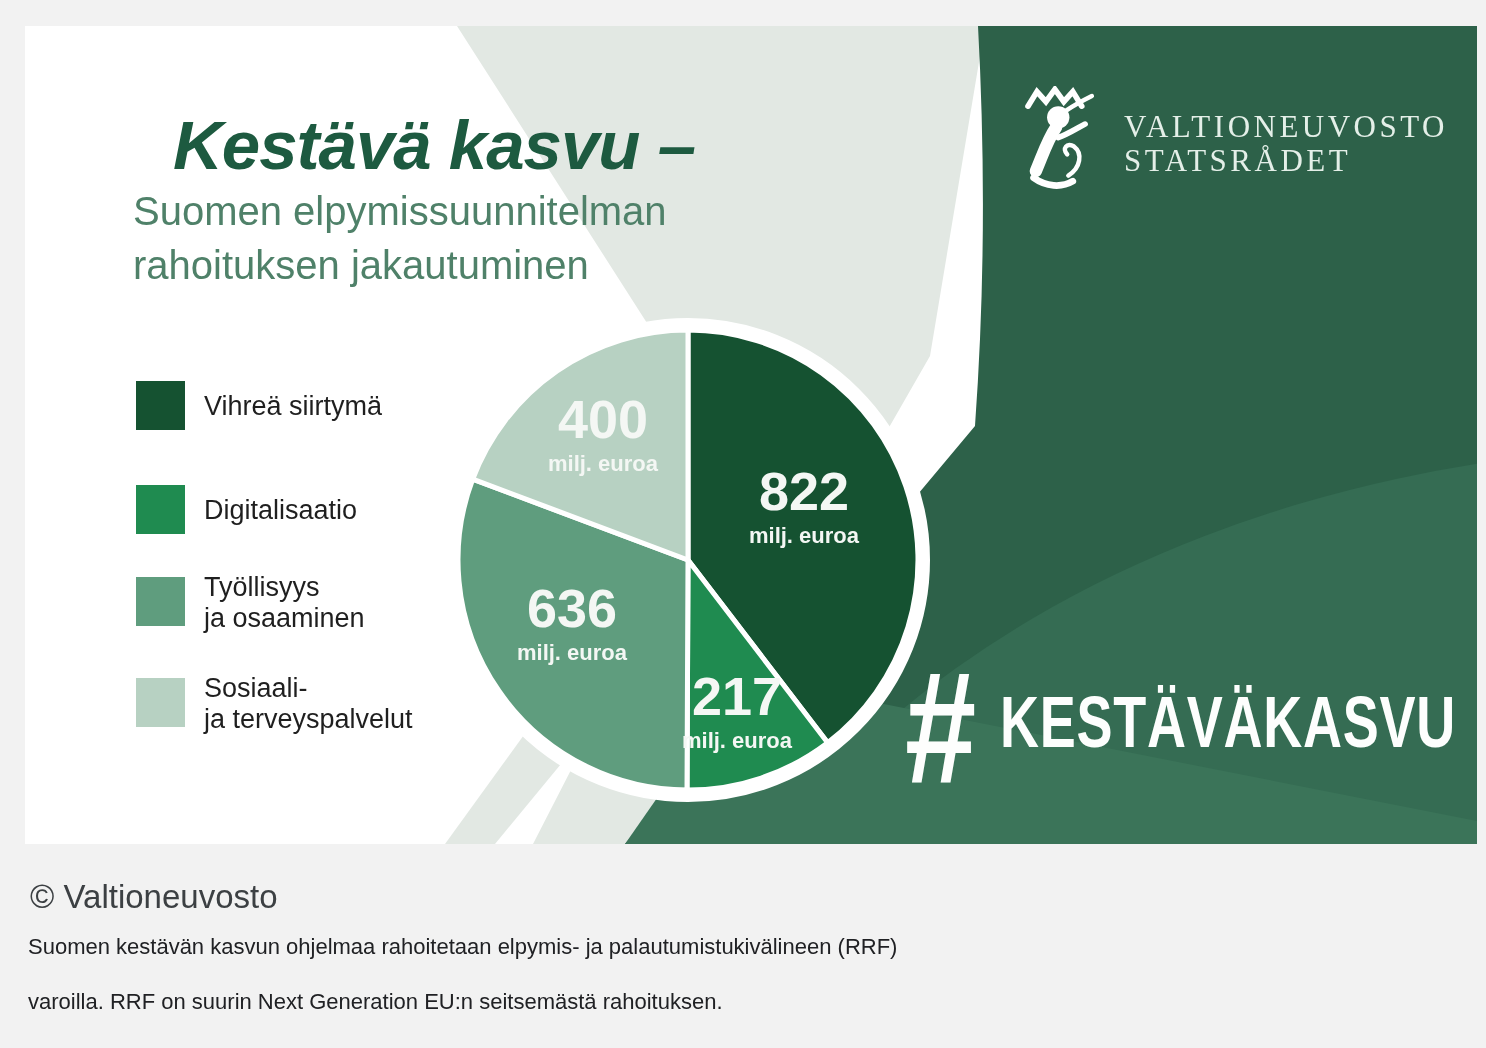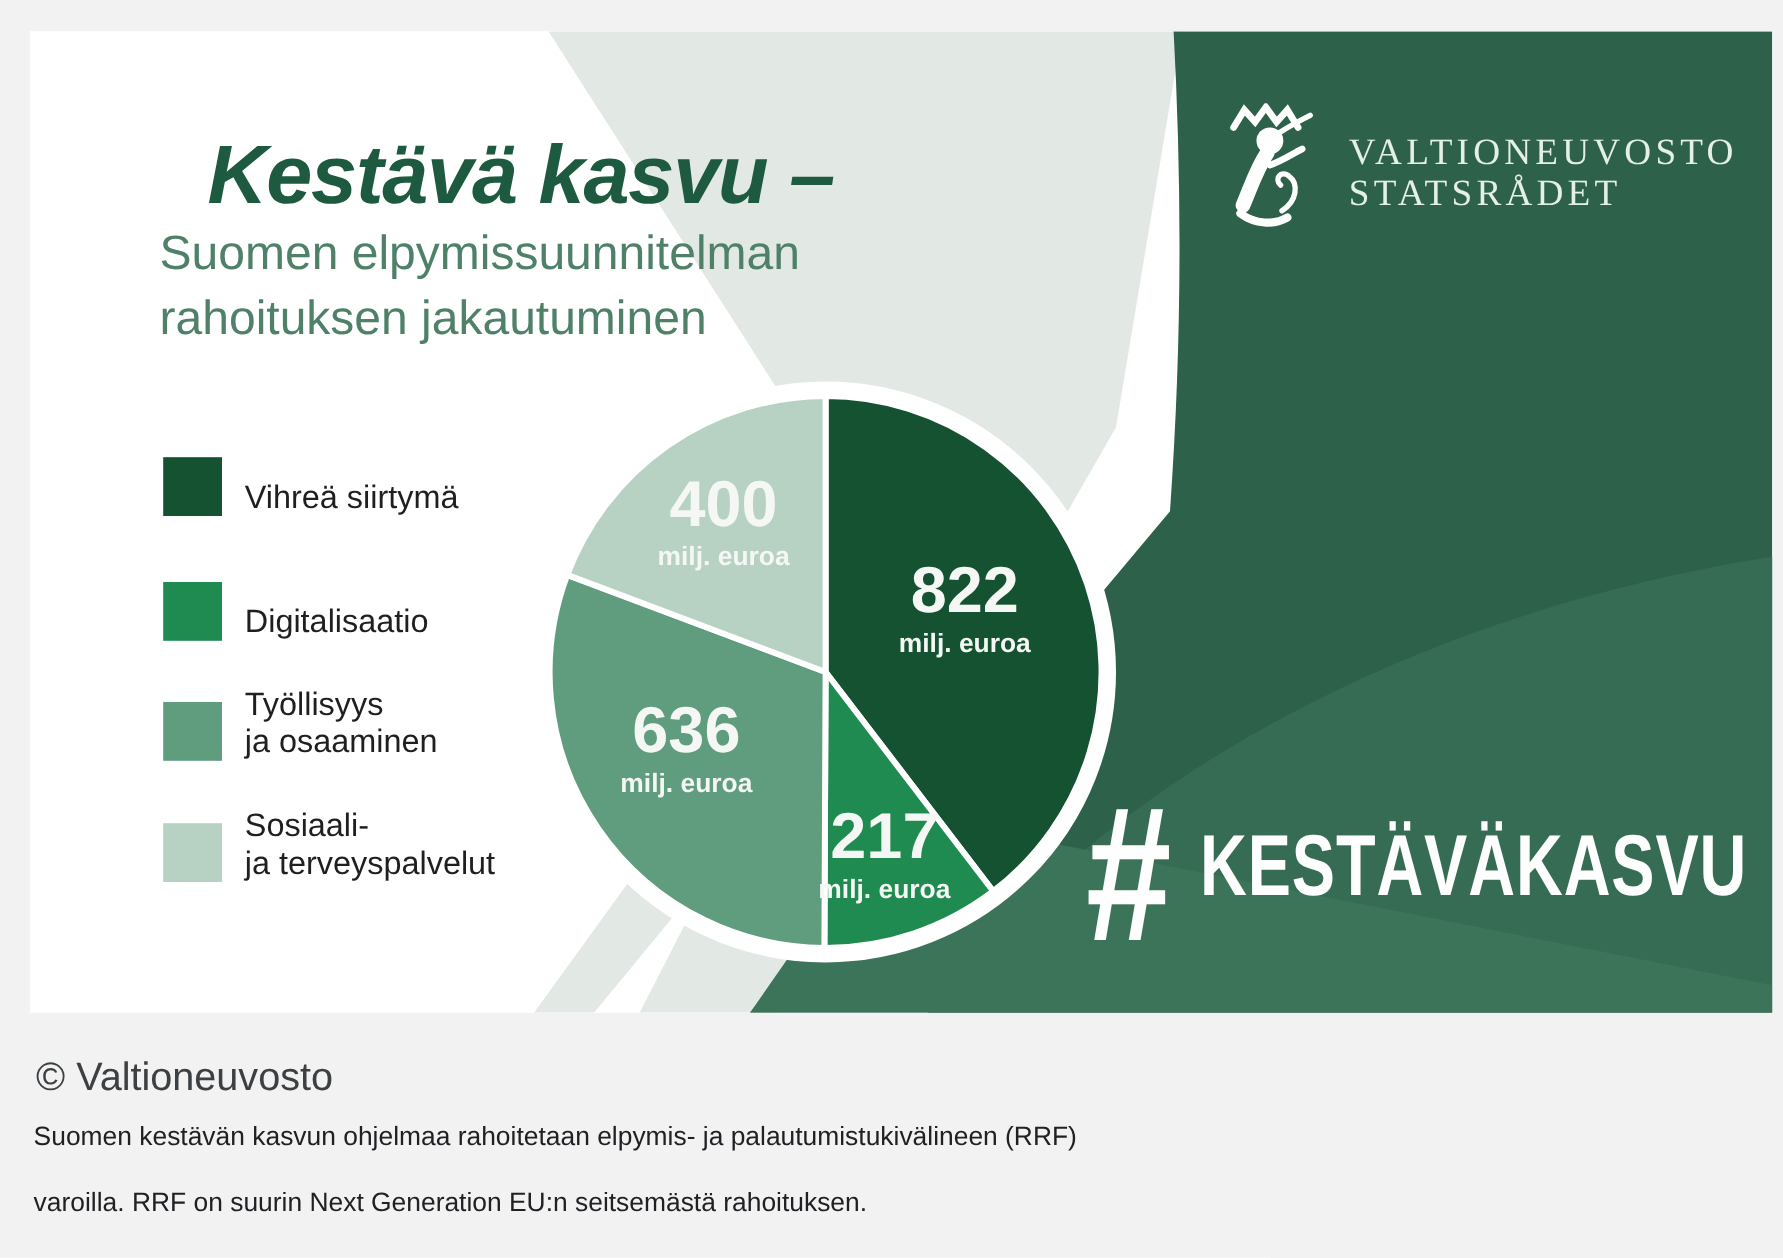--- a/index.html
+++ b/index.html
@@ -27,21 +27,21 @@
   .title{
     position:absolute;left:108px;top:80px;
     font-size:69px;font-weight:bold;font-style:italic;letter-spacing:-1px;
     color:var(--title-green);white-space:nowrap;margin-left:40px;
   }
   .subtitle{
     position:absolute;left:108px;top:158px;
     font-size:40px;line-height:54px;color:var(--subtitle-green);white-space:nowrap;
   }
 
-  .legend-row{position:absolute;left:111px;display:flex;align-items:flex-end;}
+  .legend-row{position:absolute;left:111px;display:flex;}
   .swatch{width:49px;height:49px;flex:0 0 49px;}
   .legend-label{
     margin-left:19px;font-size:27px;line-height:31px;color:var(--legend-text);white-space:nowrap;
   }
   .legend-label.single{padding-top:10px;}
   .legend-label.double{margin-top:-5px;}
 
   .logo{position:absolute;left:985px;top:60px;display:flex;}
   .logo-lion{width:92px;height:112px;}
   .logo-text{margin-left:22px;padding-top:24px;}

